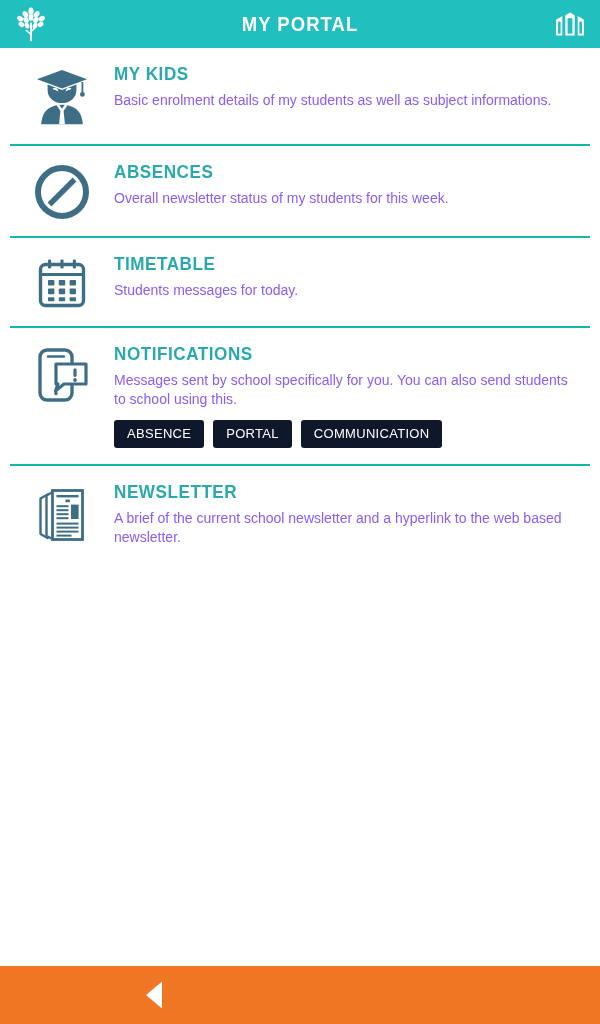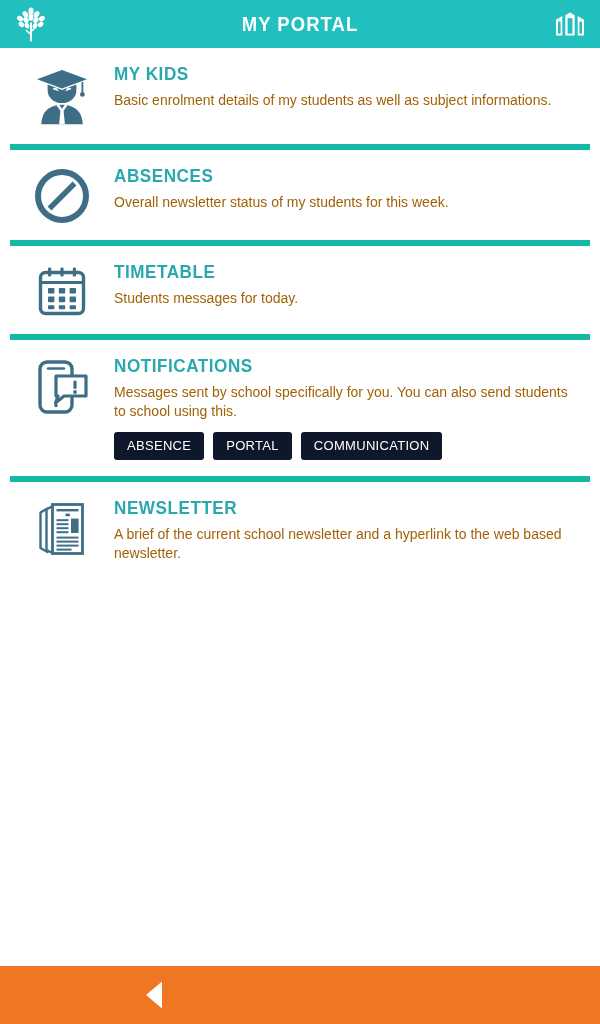--- a/index.html
+++ b/index.html
@@ -48,26 +48,26 @@
   }
 
   
   .list {
     display: block;
   }
   .row {
     display: flex;
     align-items: flex-start;
     padding: 16px 12px 16px 0;
-    border-bottom: 6px solid #14b8a6;
+    border-bottom: 2px solid #14b8a6;
     margin: 0 10px;
     box-sizing: border-box;
     cursor: pointer;
   }
-  .row:last-child { border-bottom: none; }
+  .row:last-child { border-bottom: none; align-items: center; }
 
   .row-icon {
     width: 104px;
     min-width: 104px;
     display: flex;
     justify-content: center;
     align-items: flex-start;
     padding-top: 2px;
   }
   .row-body {
@@ -79,21 +79,21 @@
     font-size: 19px;
     font-weight: bold;
     letter-spacing: 0.6px;
     font-family: "Liberation Sans Narrow", "Liberation Sans", sans-serif;
     transform: scaleX(0.9);
     transform-origin: left center;
     margin: 0 0 7px 0;
     line-height: 1.05;
   }
   .row-desc {
-    color: #a16207;
+    color: #8b5cf6;
     font-size: 14px;
     line-height: 1.35;
     margin: 0;
   }
 
   
   .tags {
     margin-top: 11px;
     display: flex;
     gap: 9px;

